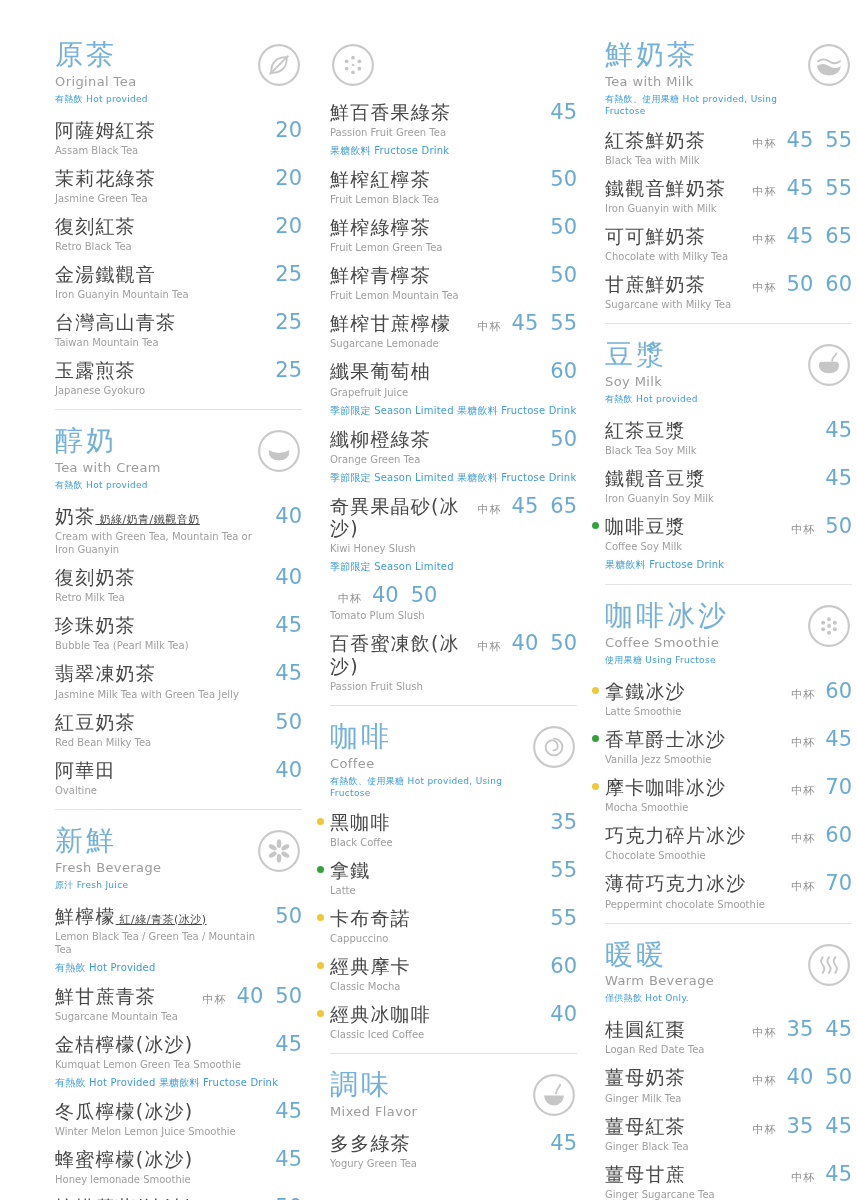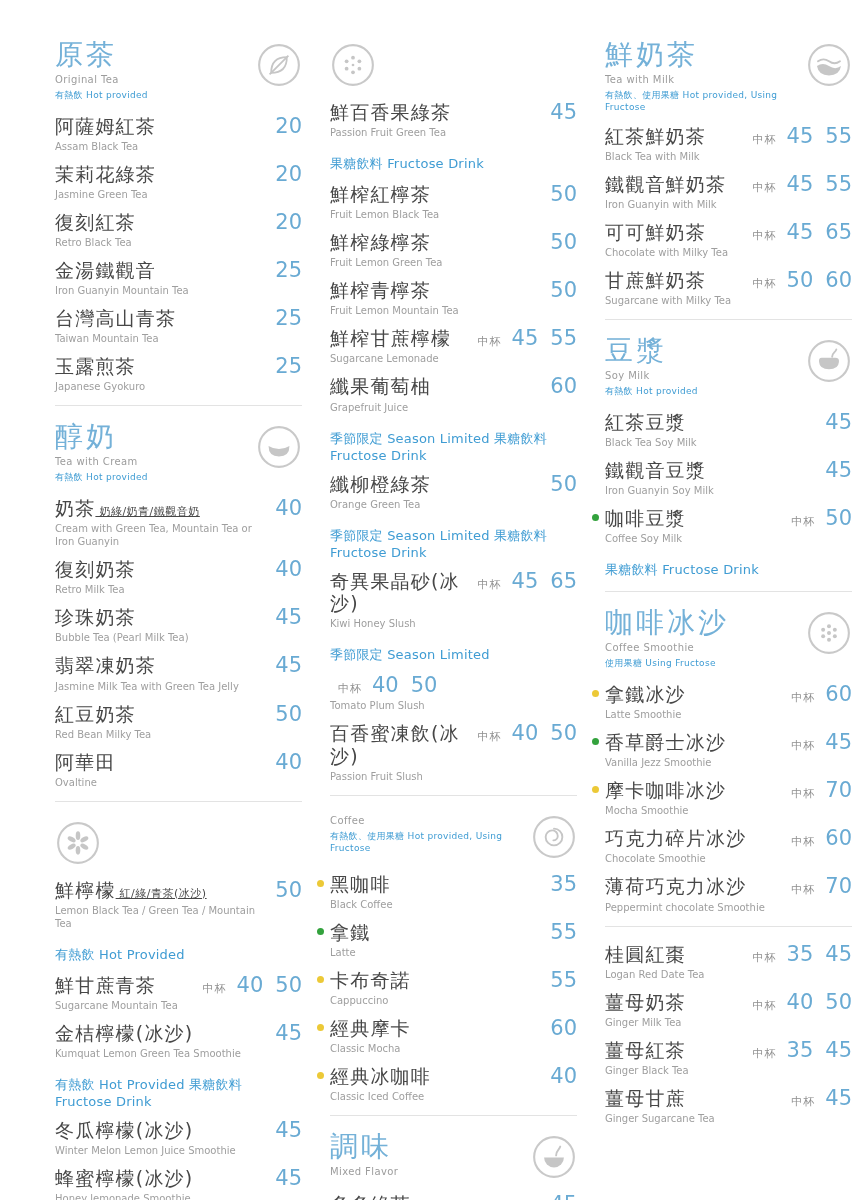--- a/index.html
+++ b/index.html
@@ -9,33 +9,33 @@
     font-family:"DejaVu Sans", sans-serif;
     -webkit-font-smoothing:antialiased;
   }
   .menu { display:flex; padding:40px 12px 0 55px; gap:28px; min-height:985px; align-items:flex-start; }
   .col { width:247px; flex:0 0 247px; }
 
   .divider { height:1px; background:#e3e3e3; margin:12px 0 16px 0; }
 
   .sec-head { display:flex; justify-content:space-between; align-items:flex-start; margin-bottom:13px; }
   .sec-title { font-size:28px; color:#74b1d8; letter-spacing:3px; line-height:1.1; font-weight:400; }
-  .sec-sub { font-size:10px; color:#9c9c9c; margin-top:3px; letter-spacing:.4px; }
+  .sec-sub { font-size:13px; color:#9c9c9c; margin-top:3px; letter-spacing:.4px; }
   .sec-note { font-size:9px; color:#3f9cd3; margin-top:4px; letter-spacing:.3px; }
   .sec-icon { flex:0 0 46px; margin-top:2px; }
   .sec-icon svg { width:46px; height:46px; display:block; }
 
   .item { position:relative; margin-bottom:10px; }
   .row { display:flex; justify-content:space-between; align-items:flex-start; }
   .name { font-size:19px; color:#474747; letter-spacing:1.2px; line-height:1.2; }
   .name-sub { font-size:11px; letter-spacing:.5px;text-decoration:underline; }
   .price { display:flex; align-items:baseline; gap:12px; white-space:nowrap; color:#69aad3; font-size:21px; line-height:1.1; padding-left:8px; }
   .cup { font-size:11px; color:#8e8e8e; letter-spacing:1px; margin-right:-2px;font-family:Liberation Serif, serif; }
   .en { font-size:10px; color:#9e9e9e; line-height:1.3; margin-top:2px; max-width:205px; }
-  .inote { font-size:13px; color:#3f9cd3; margin-top:16px; letter-spacing:.2px; }
+  .inote { font-size:10px; color:#3f9cd3; margin-top:5px; letter-spacing:.2px; }
   .dot { position:absolute; left:-13px; top:7px; width:7px; height:7px; border-radius:50%; }
   .dot.yellow { background:#ecc937; }
   .dot.green { background:#33a23d; }
 </style>
 </head>
 <body>
 
 <div class="menu">
   <div class="col">
       <section class="sec">
@@ -174,20 +174,25 @@
             <div class="price">
               <span class="p">40</span>
             </div>
           </div>
           <div class="en">Ovaltine</div>
         </div>
       </section>
       <div class="divider"></div>
       <section class="sec">
         <div class="sec-head">
+          <div class="sec-titles">
+            <div class="sec-title">新鮮</div>
+            <div class="sec-sub">Fresh Beverage</div>
+            <div class="sec-note">原汁 Fresh Juice</div>
+          </div>
           <span class="sec-icon">
             <svg viewBox="0 0 44 44">
               <circle cx="22" cy="22" r="19" fill="none" stroke="#c9c9c9" stroke-width="2"></circle>
               <g fill="#c6c6c6">
                 <ellipse cx="22" cy="15" rx="2.2" ry="4.2"></ellipse>
                 <ellipse cx="22" cy="15" rx="2.2" ry="4.2" transform="rotate(60 22 22)"></ellipse>
                 <ellipse cx="22" cy="15" rx="2.2" ry="4.2" transform="rotate(120 22 22)"></ellipse>
                 <ellipse cx="22" cy="15" rx="2.2" ry="4.2" transform="rotate(180 22 22)"></ellipse>
                 <ellipse cx="22" cy="15" rx="2.2" ry="4.2" transform="rotate(240 22 22)"></ellipse>
                 <ellipse cx="22" cy="15" rx="2.2" ry="4.2" transform="rotate(300 22 22)"></ellipse>
@@ -371,20 +376,21 @@
               <span class="p">50</span>
             </div>
           </div>
           <div class="en">Passion Fruit Slush</div>
         </div>
       </section>
       <div class="divider"></div>
       <section class="sec">
         <div class="sec-head">
           <div class="sec-titles">
+            <div class="sec-title">咖啡</div>
             <div class="sec-sub">Coffee</div>
             <div class="sec-note">有熱飲、使用果糖 Hot provided, Using Fructose</div>
           </div>
           <span class="sec-icon">
             <svg viewBox="0 0 44 44">
               <circle cx="22" cy="22" r="19" fill="none" stroke="#c9c9c9" stroke-width="2"></circle>
               <path d="M22 14 a8 8 0 0 1 8 8 a8 8 0 0 1 -8 8 a8 8 0 0 1 -8 -8 a6.3 6.3 0 0 1 6.3 -6.3 a5.3 5.3 0 0 1 5.3 5.3 a4.2 4.2 0 0 1 -4.2 4.2" fill="none" stroke="#c6c6c6" stroke-width="1.8" stroke-linecap="round"></path>
             </svg>
           </span>
         </div>
@@ -645,20 +651,37 @@
             <div class="price">
               <span class="cup">中杯</span>
               <span class="p">70</span>
             </div>
           </div>
           <div class="en">Peppermint chocolate Smoothie</div>
         </div>
       </section>
       <div class="divider"></div>
       <section class="sec">
+        <div class="sec-head">
+          <div class="sec-titles">
+            <div class="sec-title">暖暖</div>
+            <div class="sec-sub">Warm Beverage</div>
+            <div class="sec-note">僅供熱飲 Hot Only.</div>
+          </div>
+          <span class="sec-icon">
+            <svg viewBox="0 0 44 44">
+              <circle cx="22" cy="22" r="19" fill="none" stroke="#c9c9c9" stroke-width="2"></circle>
+              <g fill="none" stroke="#c6c6c6" stroke-width="1.8" stroke-linecap="round">
+                <path d="M16 14.5 q-3 4 0 7.5 t0 7.5"></path>
+                <path d="M22 14.5 q-3 4 0 7.5 t0 7.5"></path>
+                <path d="M28 14.5 q-3 4 0 7.5 t0 7.5"></path>
+              </g>
+            </svg>
+          </span>
+        </div>
         <div class="item">
           <div class="row">
             <div class="name"><span>桂圓紅棗</span></div>
             <div class="price">
               <span class="cup">中杯</span>
               <span class="p">35</span>
               <span class="p">45</span>
             </div>
           </div>
           <div class="en">Logan Red Date Tea</div>

